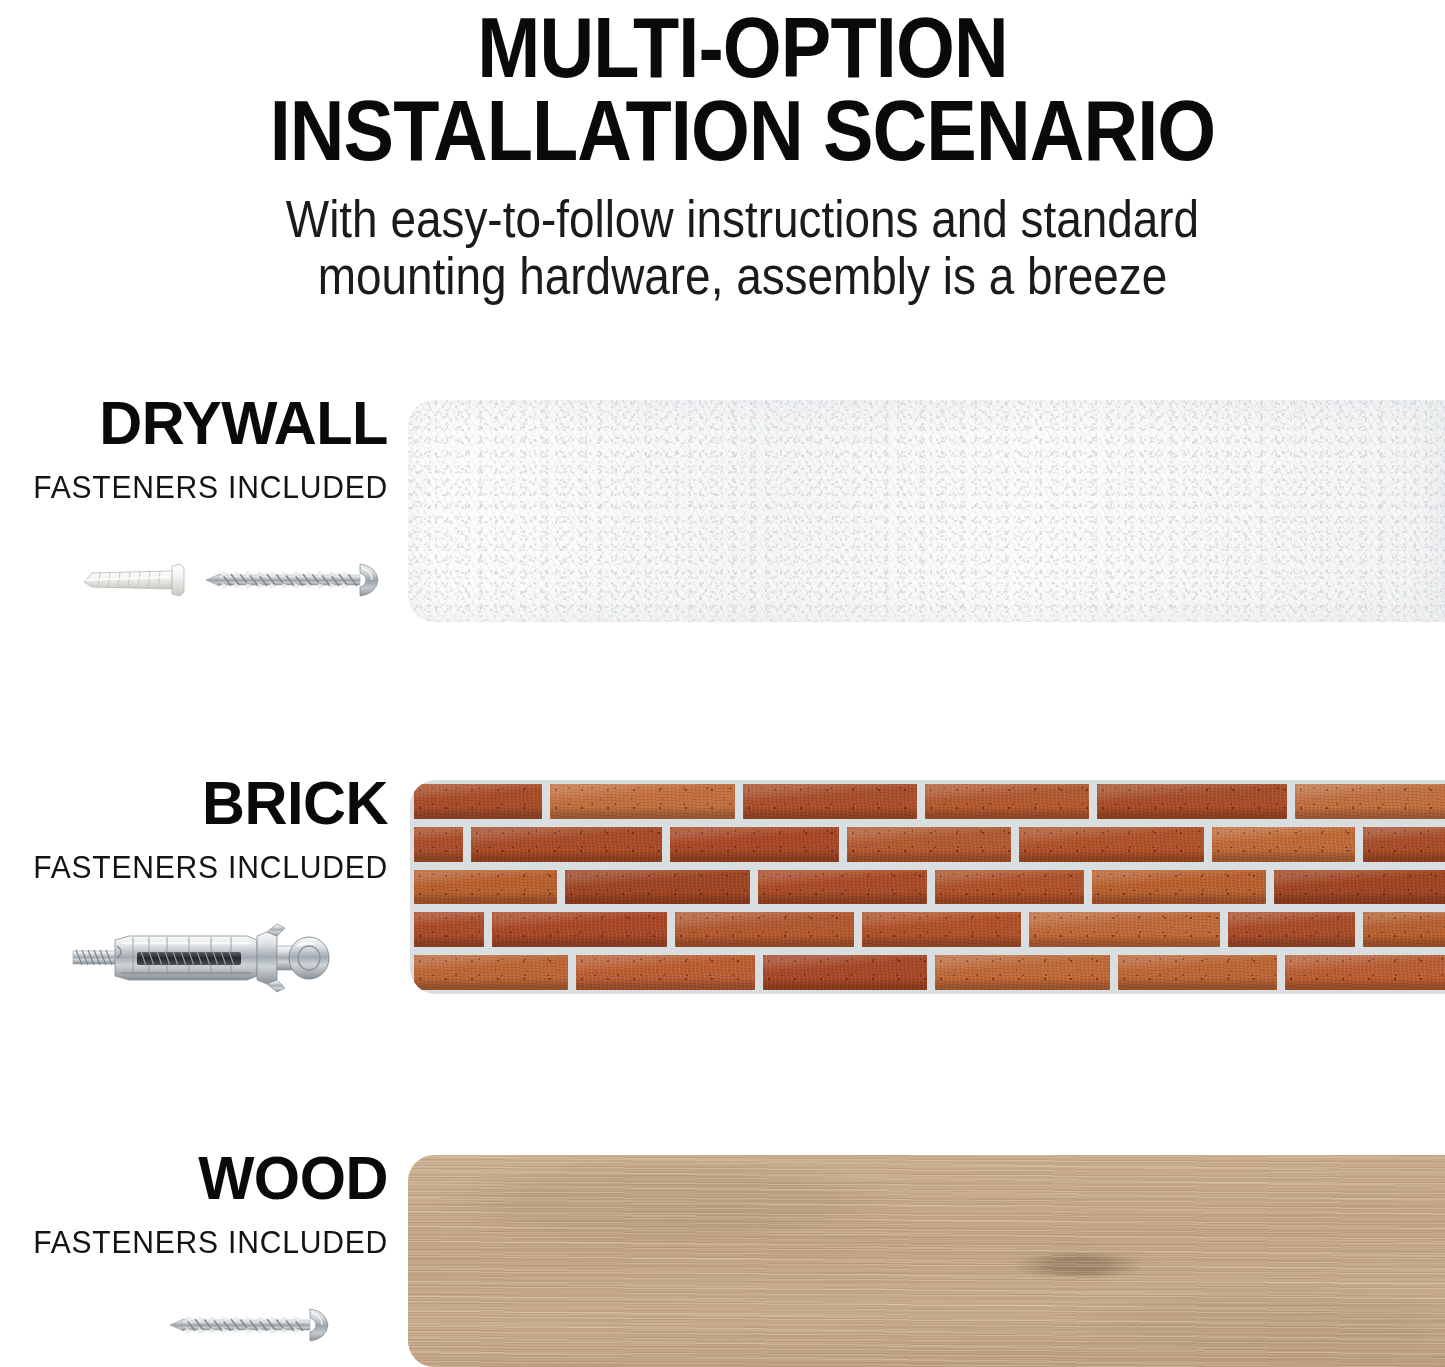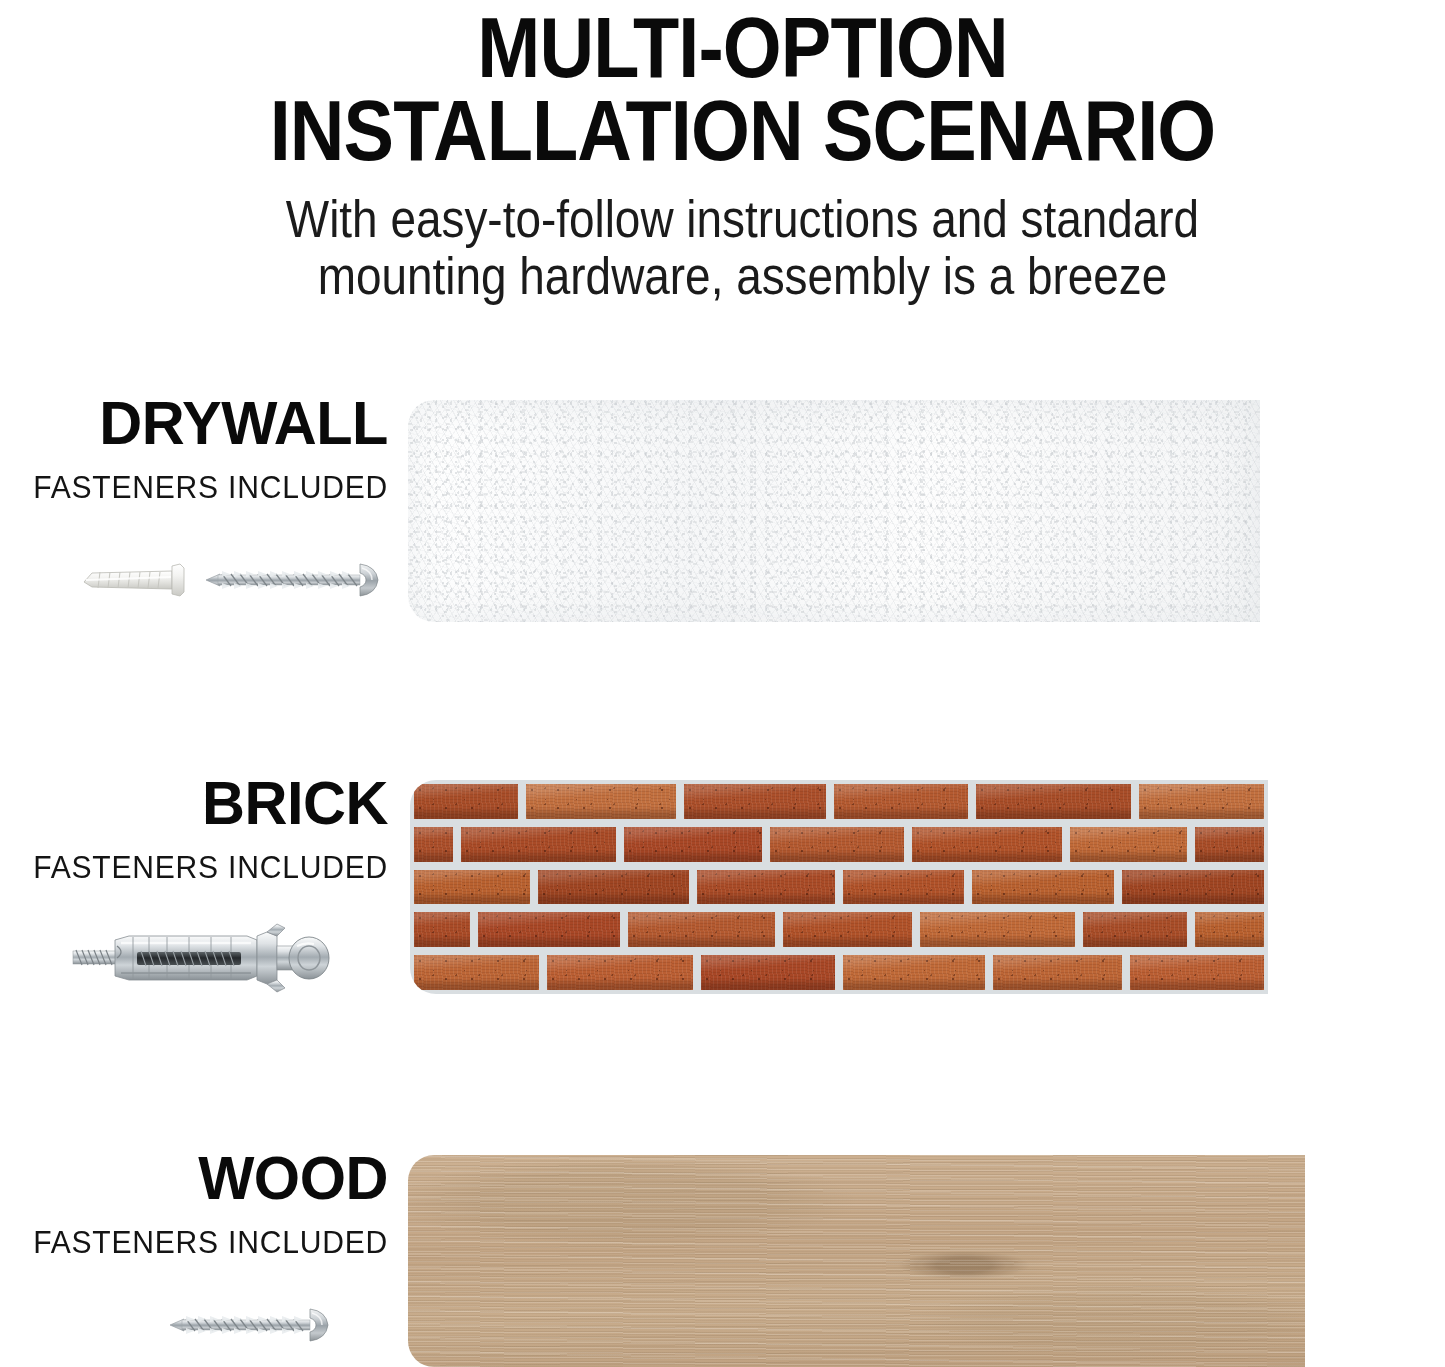--- a/index.html
+++ b/index.html
@@ -36,21 +36,21 @@
     line-height: 1.12;
     color: #1b1b1b;
     transform: scaleX(0.9);
     transform-origin: center top;
     margin-top: 20px;
     white-space: nowrap;
   }
   .subtitle .sl { display: block; }
 
   
-  .row { position: absolute; left: 0; width: 1260px; }
+  .row { position: absolute; left: 0; width: 1445px; }
   .row-drywall { top: 392px; height: 240px; }
   .row-brick   { top: 772px; height: 232px; padding-left: 8px; }
   .row-wood    { top: 1147px; height: 220px; padding-left: 45px; }
 
   .left-col {
     position: absolute; left: 0; top: 0;
     width: 388px;
     text-align: right;
   }
   .mat-name {

